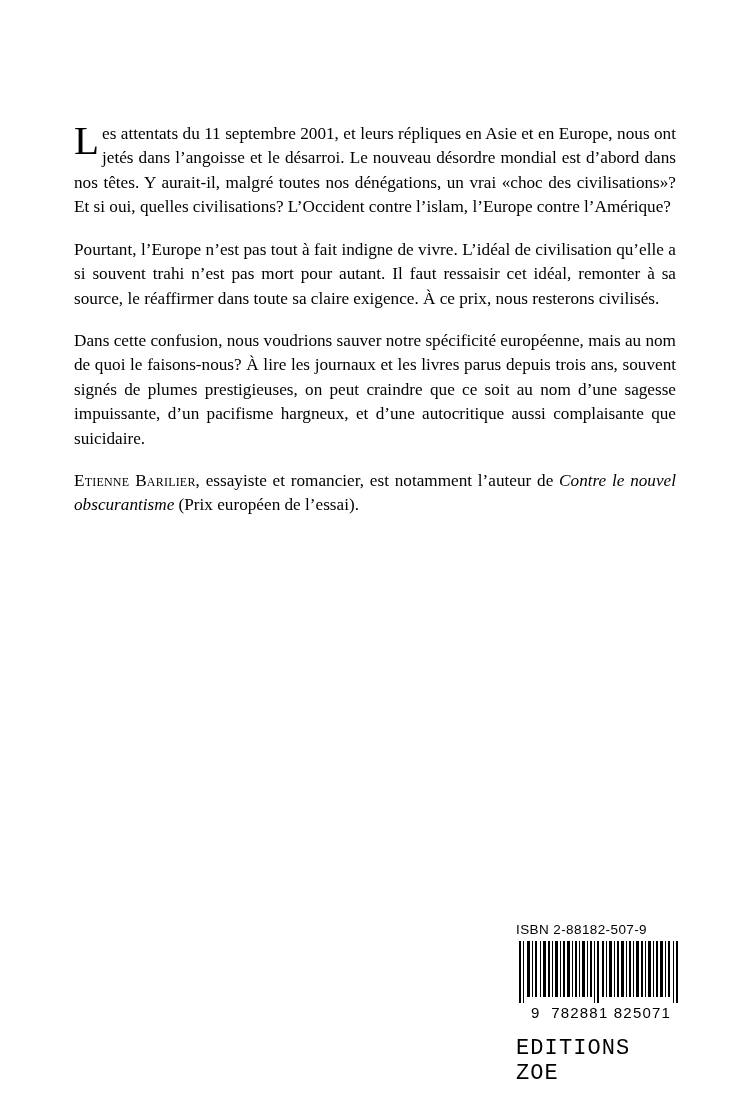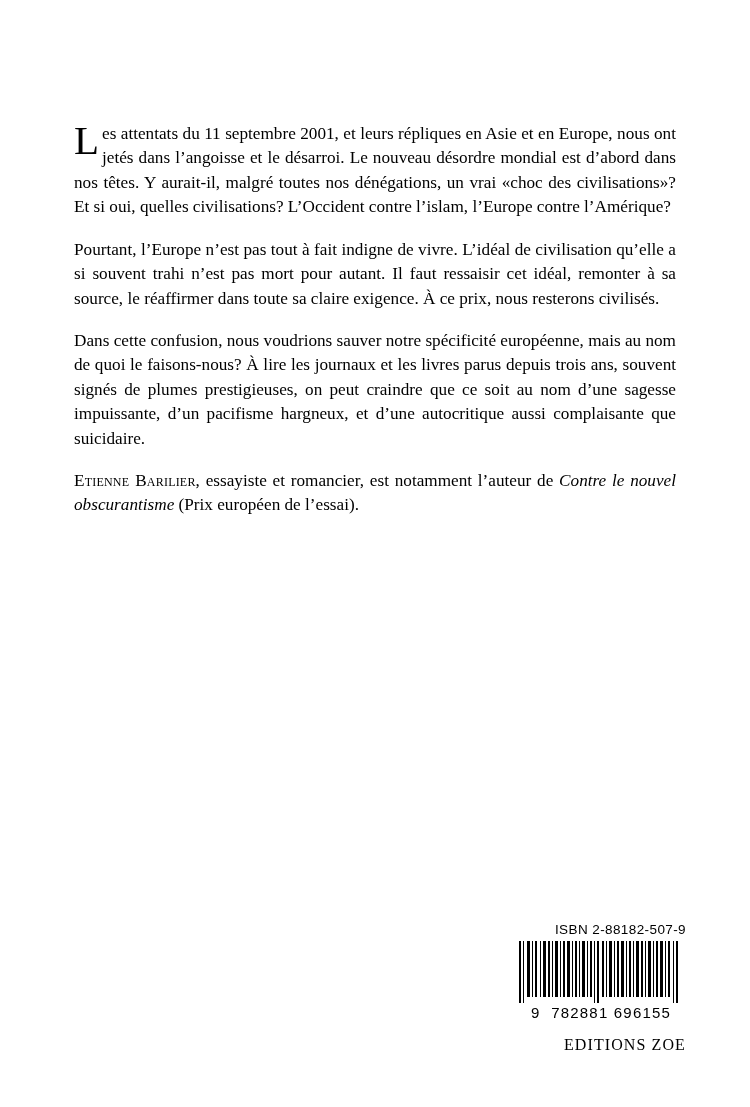--- a/index.html
+++ b/index.html
@@ -71,45 +71,45 @@
   .barcode-block {
     position: absolute;
     left: 516px;
     top: 922px;
     width: 170px;
     text-align: center;
   }
   .isbn-text {
     font-size: 13.5px;
     letter-spacing: 0.4px;
-    text-align: right;
+    text-align: left;
     margin-bottom: 4px;
     font-family: "Liberation Sans", sans-serif;
   }
   .barcode {
     width: 170px;
     height: 62px;
     display: block;
   }
   .barcode-digits {
     font-size: 15px;
     letter-spacing: 1.2px;
     font-family: "Liberation Sans", sans-serif;
     margin-top: 1px;
     white-space: pre;
   }
   .publisher {
     position: absolute;
     left: 516px;
     top: 1036px;
     width: 170px;
-    text-align: right;
-    font-size: 16px;
+    text-align: left;
+    font-size: 22px;
     letter-spacing: 1.1px;
-    font-family: Liberation Serif, serif;
+    font-family: Liberation Mono, monospace;
   }
 </style>
 </head>
 <body>
 
 <div class="page">
 
   <div class="blurb">
 
     <p class="para dropcap-para">
@@ -165,18 +165,18 @@
         <rect x="132" y="0" width="3" height="56"></rect>
         <rect x="137" y="0" width="1" height="56"></rect>
         <rect x="140" y="0" width="2" height="56"></rect>
         <rect x="144" y="0" width="3" height="56"></rect>
         <rect x="149" y="0" width="1" height="56"></rect>
         <rect x="152" y="0" width="2" height="56"></rect>
         <rect x="157" y="0" width="1" height="62"></rect>
         <rect x="160" y="0" width="2" height="62"></rect>
       </g>
     </svg>
-    <div class="barcode-digits"><span>9</span>  <span>782881 696155</span></div>
+    <div class="barcode-digits"><span>9</span>  <span>782881 825071</span></div>
   </div>
 
   <div class="publisher">EDITIONS ZOE</div>
 
 </div>
 
 </body></html>

